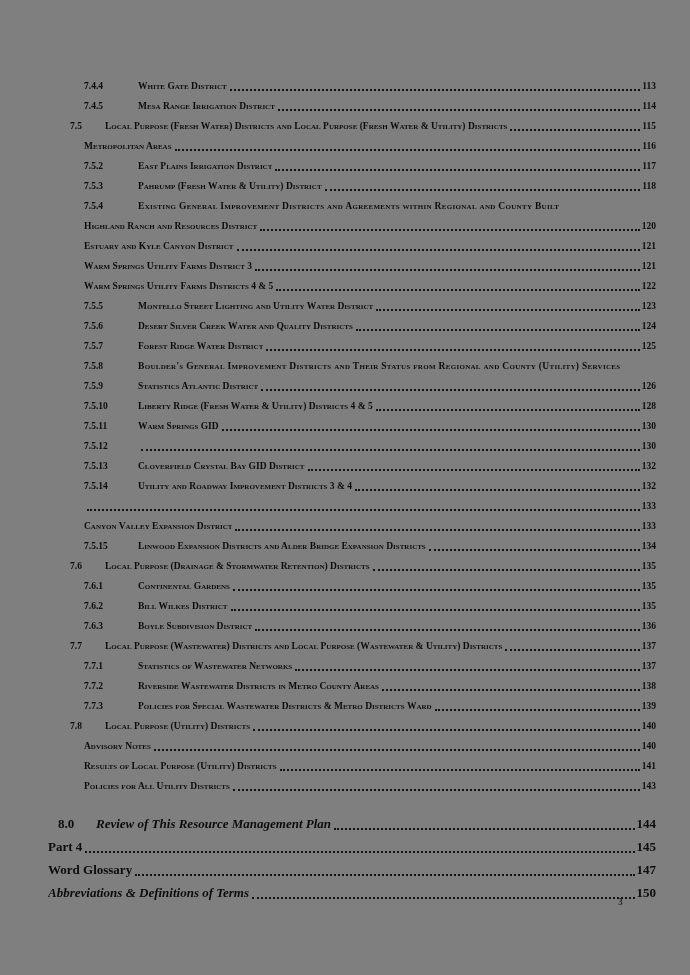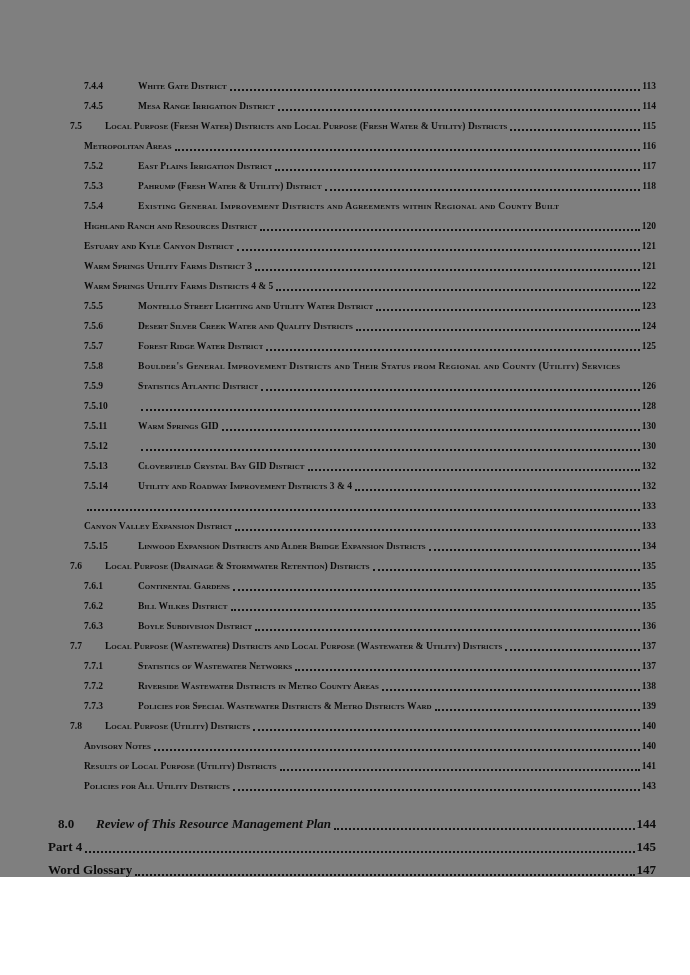--- a/index.html
+++ b/index.html
@@ -1,18 +1,18 @@
 <!DOCTYPE html>
 <html><head>
 <meta charset="utf-8">
 <style>
   html,body{margin:0;padding:0;}
   .page{
     position:relative;
-    width:690px;height:877px;
+    width:690px;height:975px;
     background:#7f7f7f;
     font-family:"Liberation Serif","DejaVu Serif",serif;
     overflow:hidden;
   }
   .toc{
     position:absolute;left:48px;top:76px;width:608px;
     color:#151515;
     filter:blur(.32px) contrast(1.08);
   }
   .row{
@@ -137,20 +137,21 @@
         <span class="ttl">Boulder's General Improvement Districts and Their Status from Regional and County (Utility) Services</span>
       </div>
     <div class="row sub">
         <span class="num">7.5.9</span>
         <span class="ttl">Statistics Atlantic District</span>
         <span class="dots"></span>
         <span class="pg">126</span>
       </div>
     <div class="row sub">
         <span class="num">7.5.10</span>
+        <span class="ttl">Liberty Ridge (Fresh Water &amp; Utility) Districts 4 &amp; 5</span>
         <span class="dots"></span>
         <span class="pg">128</span>
       </div>
     <div class="row sub">
         <span class="num">7.5.11</span>
         <span class="ttl">Warm Springs GID</span>
         <span class="dots"></span>
         <span class="pg">130</span>
       </div>
     <div class="row sub">

